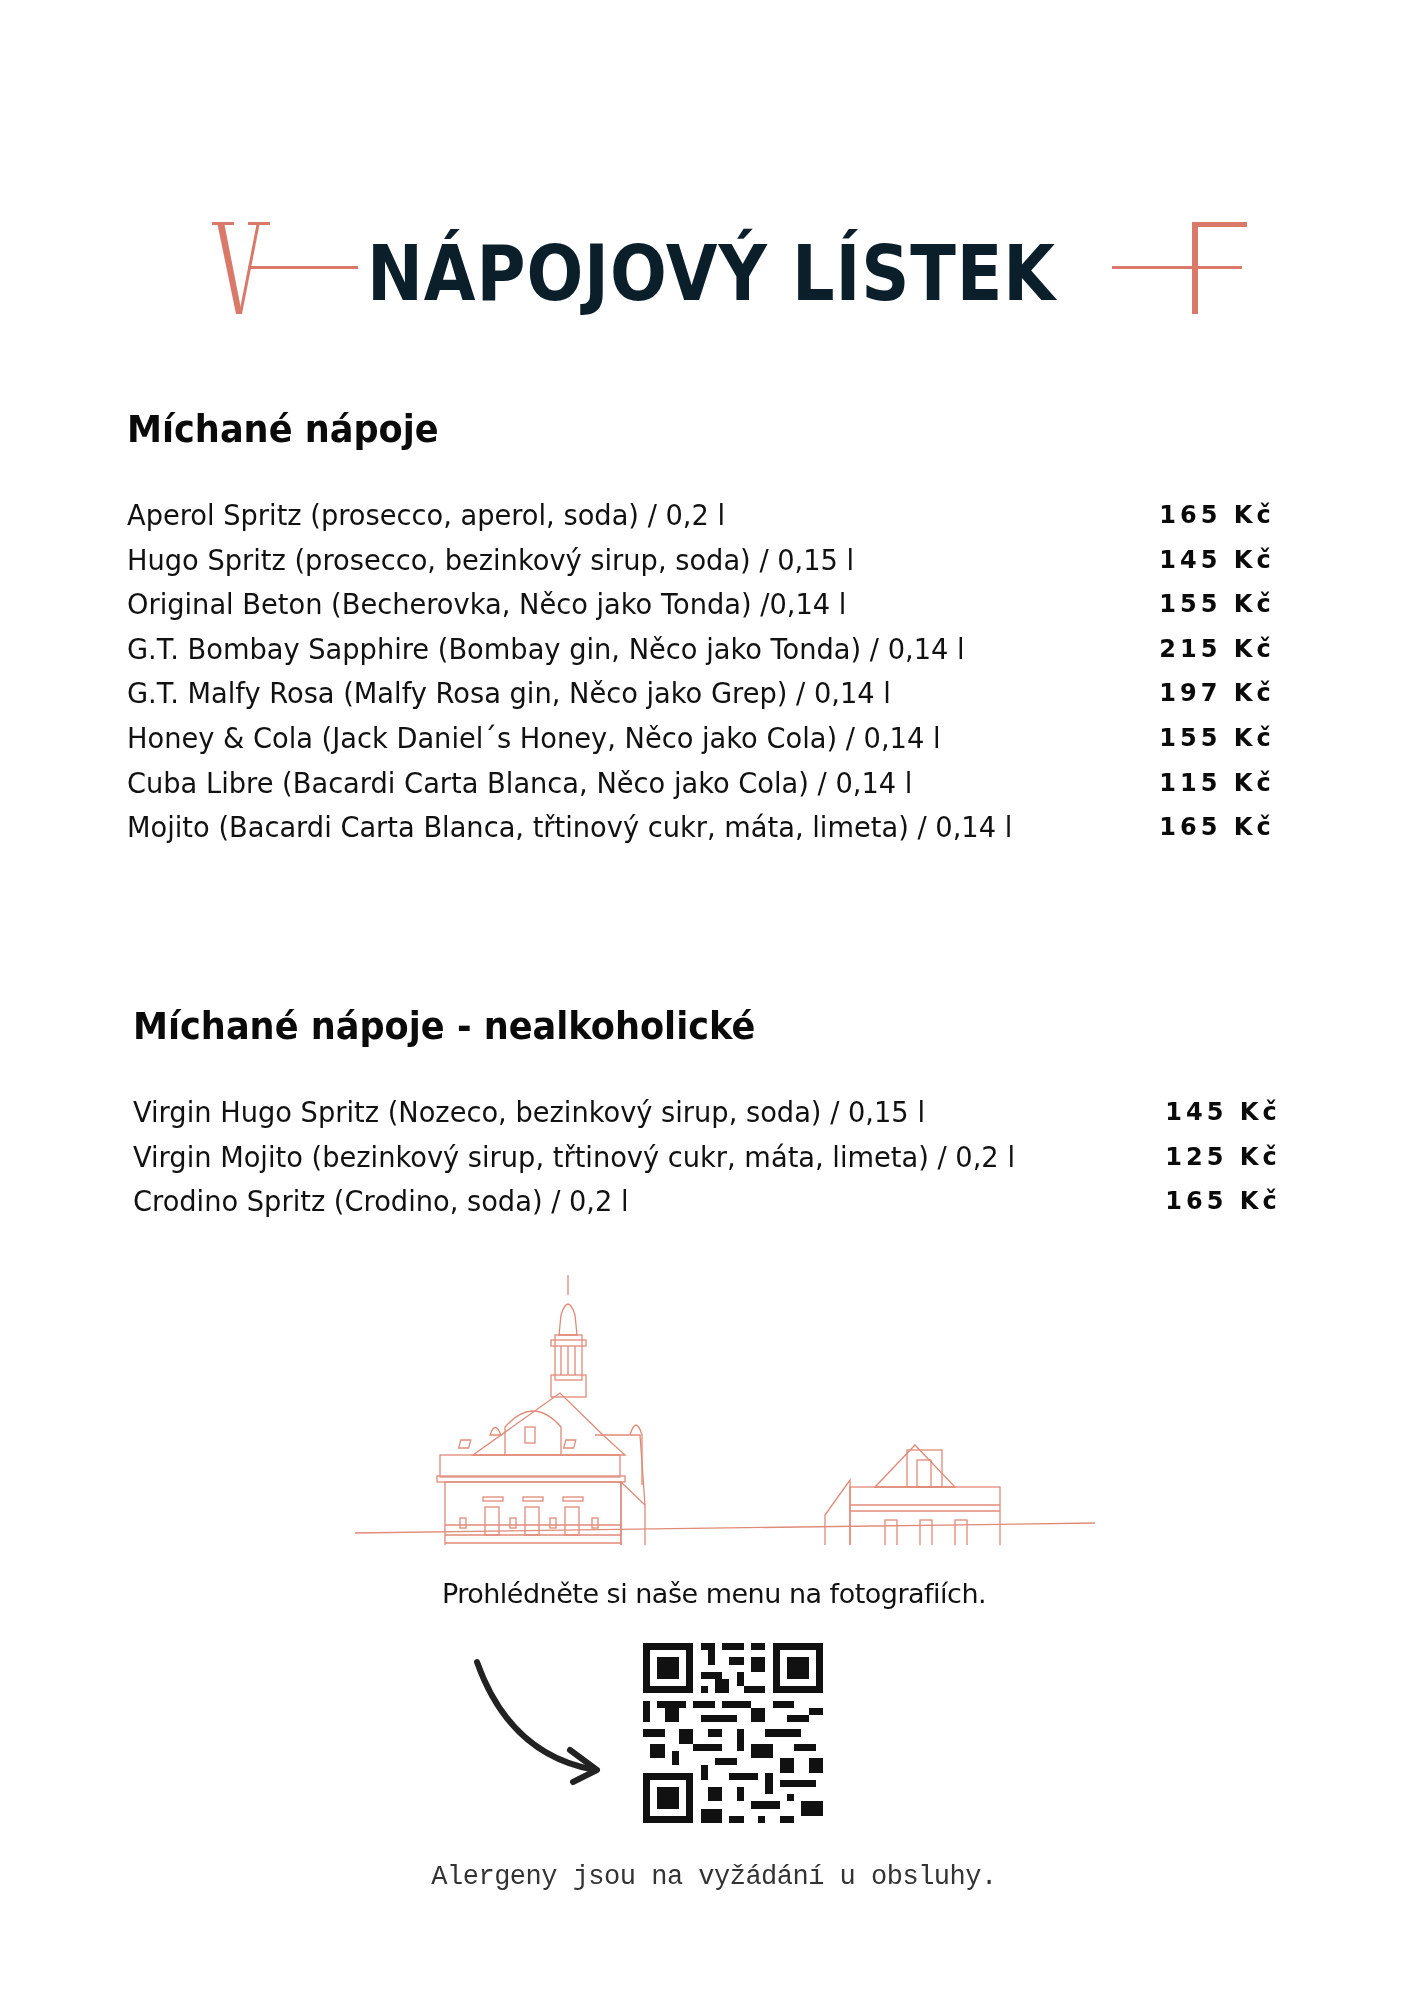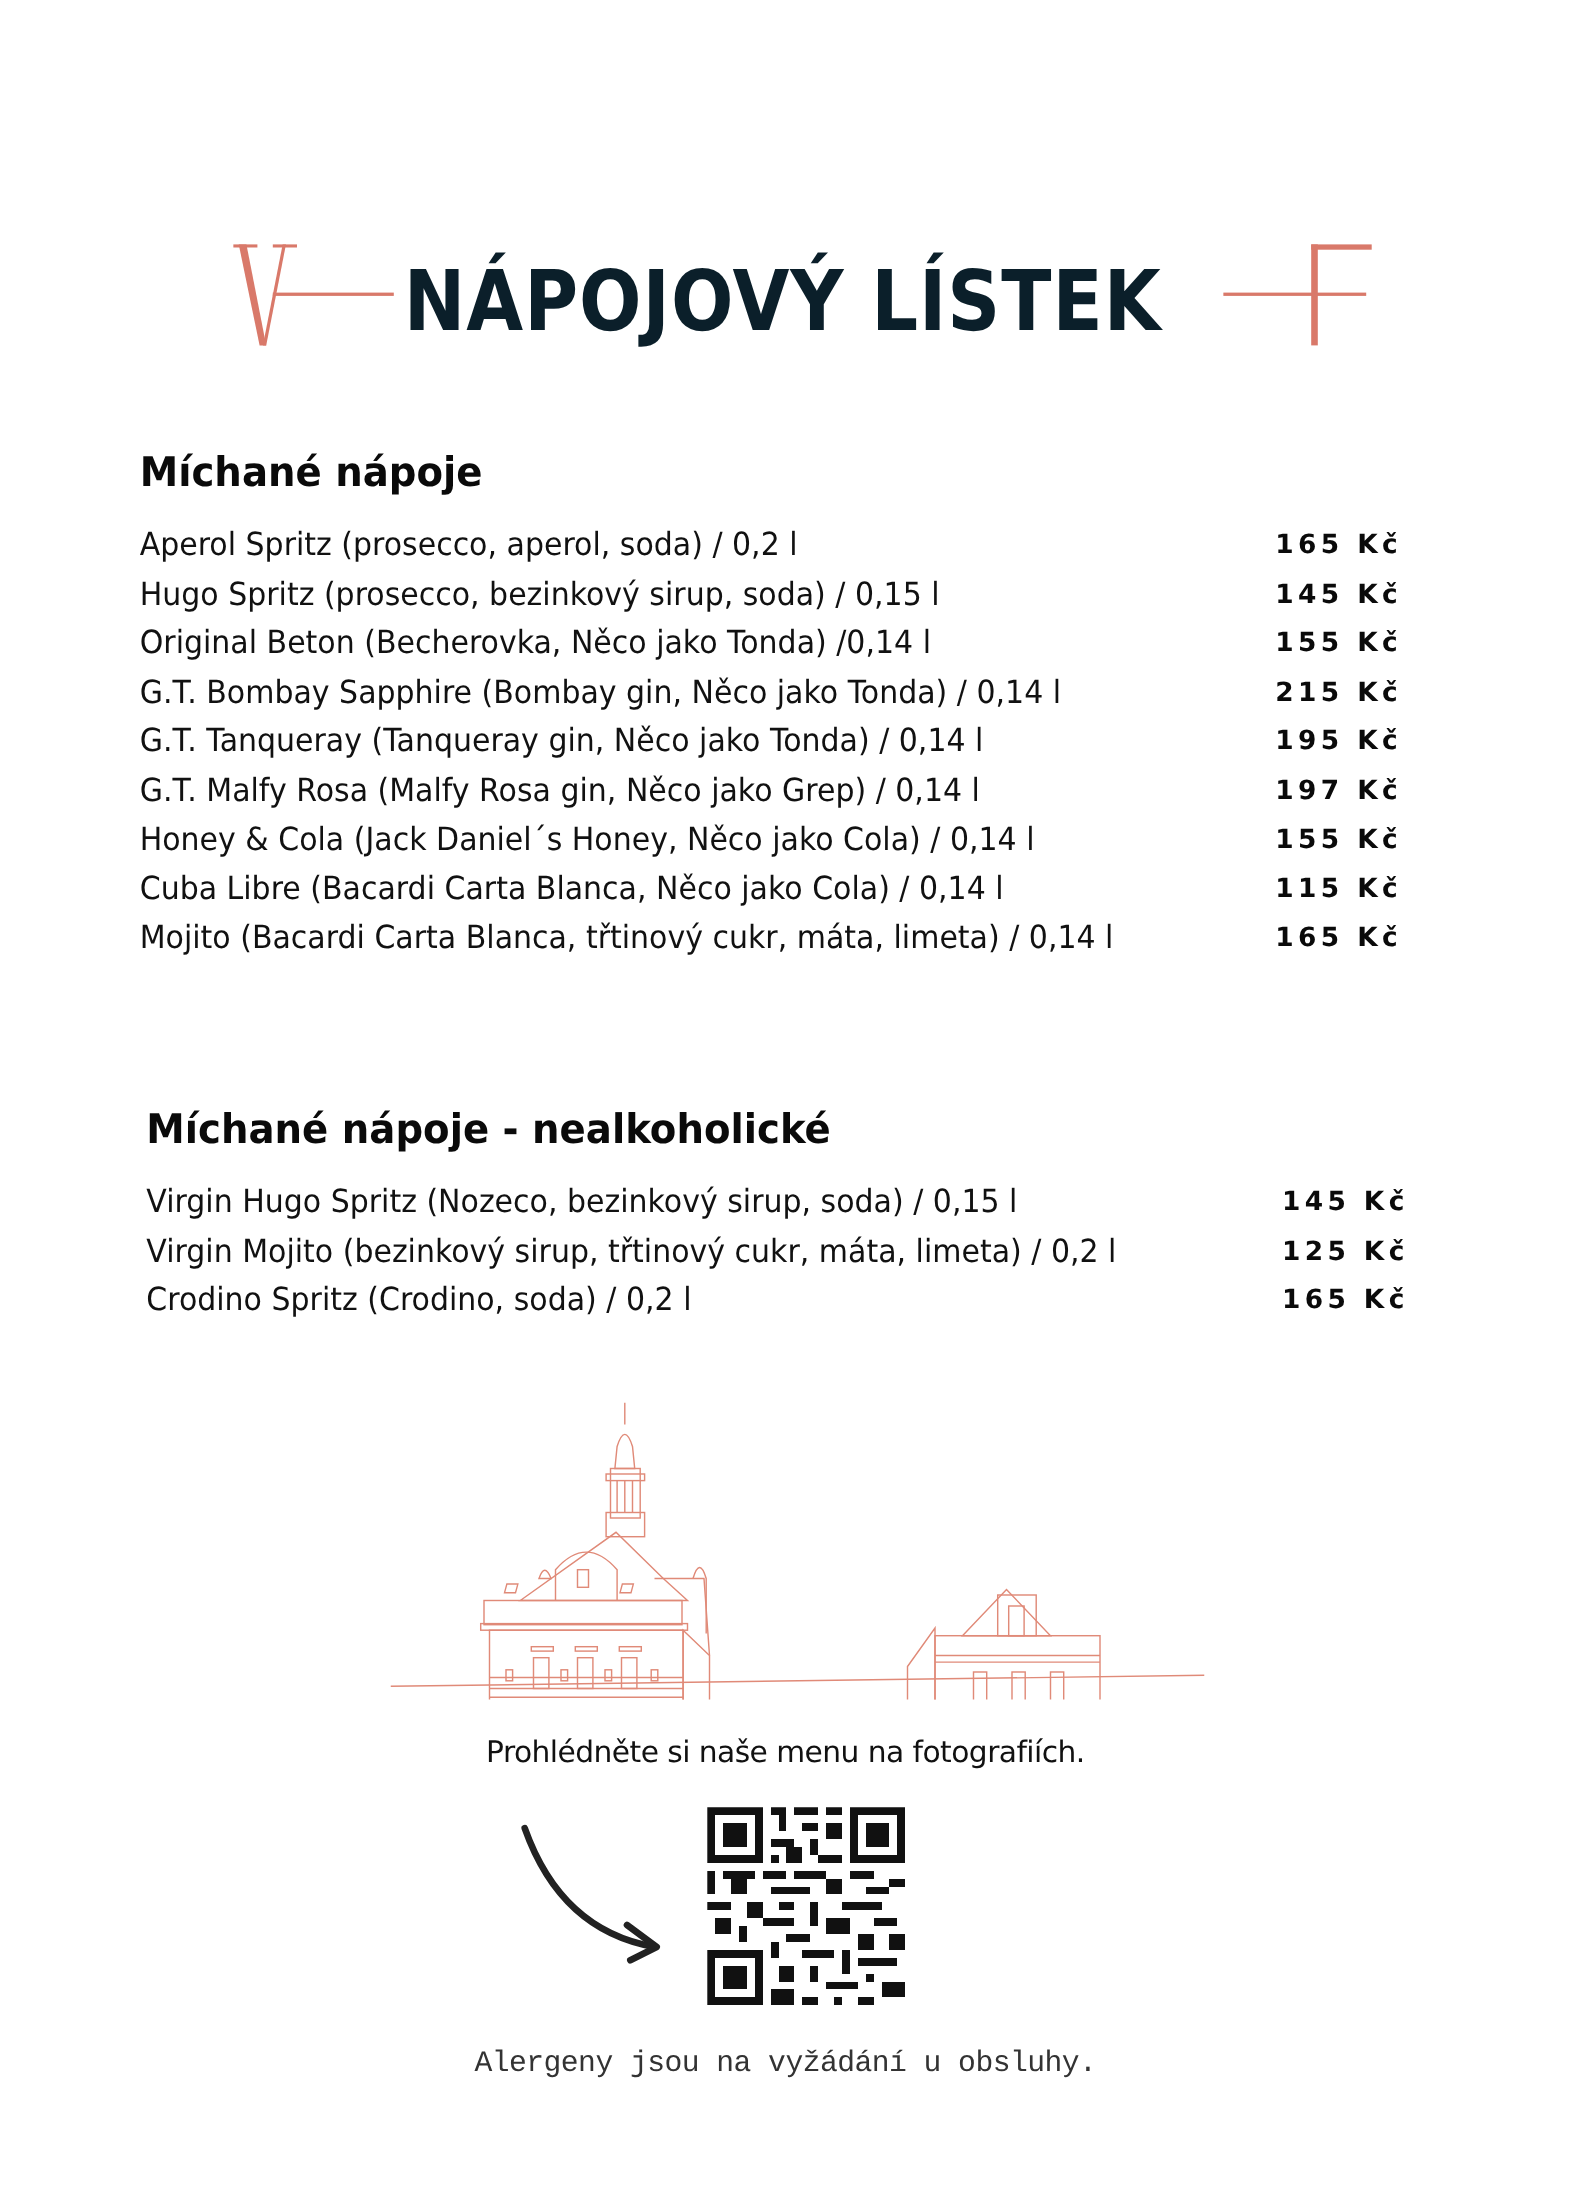--- a/index.html
+++ b/index.html
@@ -8,21 +8,21 @@
     .header { position: absolute; top: 210px; left: 212px; width: 1040px; height: 110px; }
     .logo-v { position: absolute; left: 0; top: 12px; }
     .logo-f { position: absolute; left: 900px; top: 12px; }
     .title { position: absolute; left: 155px; top: 14px; font-family: "DejaVu Sans", sans-serif;
              font-weight: bold; font-size: 76px; letter-spacing: 1px; color: #0b1f2a; line-height: 100px;
              transform: scaleX(0.88); transform-origin: left center; white-space: nowrap; }
 
     .section { position: absolute; left: 127px; width: 1200px; }
     .section-title { font-family: "DejaVu Sans", sans-serif; font-weight: bold; font-size: 37px;
                      color: #0a0a0a; margin: 0; line-height: 50px; transform: scaleX(0.95); transform-origin: left center; white-space: nowrap; }
-    .items { margin-top: 18px; }
+    .items { margin-top: 38px; }
     .item { position: relative; height: 44.6px; }
     .item-name { position: absolute; left: 0; top: 0; font-family: "DejaVu Sans", sans-serif; font-size: 29px;
                  line-height: 44px; color: #111; white-space: nowrap; transform: scaleX(0.94); transform-origin: left center; }
     .item-price { position: absolute; right: 0; top: 2px; width: 200px; text-align: center;
                   font-family: "DejaVu Sans", sans-serif; font-weight: bold; font-size: 24px; letter-spacing: 4px;
                   line-height: 40px; color: #0a0a0a; white-space: nowrap; }
     #sec1 { top: 405px; }
     #sec2 { top: 1002px; left: 133px; }
     #sec1 .item-price, #sec2 .item-price { right: 10px; }
 
@@ -68,24 +68,20 @@
         <span class="item-name">Hugo Spritz (prosecco, bezinkový sirup, soda) / 0,15 l</span>
         <span class="item-price">145 Kč</span>
       </div>
     <div class="item">
         <span class="item-name">Original Beton (Becherovka, Něco jako Tonda) /0,14 l</span>
         <span class="item-price">155 Kč</span>
       </div>
     <div class="item">
         <span class="item-name">G.T. Bombay Sapphire (Bombay gin, Něco jako Tonda) / 0,14 l</span>
         <span class="item-price">215 Kč</span>
-      </div>
-    <div class="item">
-        <span class="item-name">G.T. Tanqueray (Tanqueray gin, Něco jako Tonda) / 0,14 l</span>
-        <span class="item-price">195 Kč</span>
       </div>
     <div class="item">
         <span class="item-name">G.T. Malfy Rosa (Malfy Rosa gin, Něco jako Grep) / 0,14 l</span>
         <span class="item-price">197 Kč</span>
       </div>
     <div class="item">
         <span class="item-name">Honey &amp; Cola (Jack Daniel´s Honey, Něco jako Cola) / 0,14 l</span>
         <span class="item-price">155 Kč</span>
       </div>
     <div class="item">

